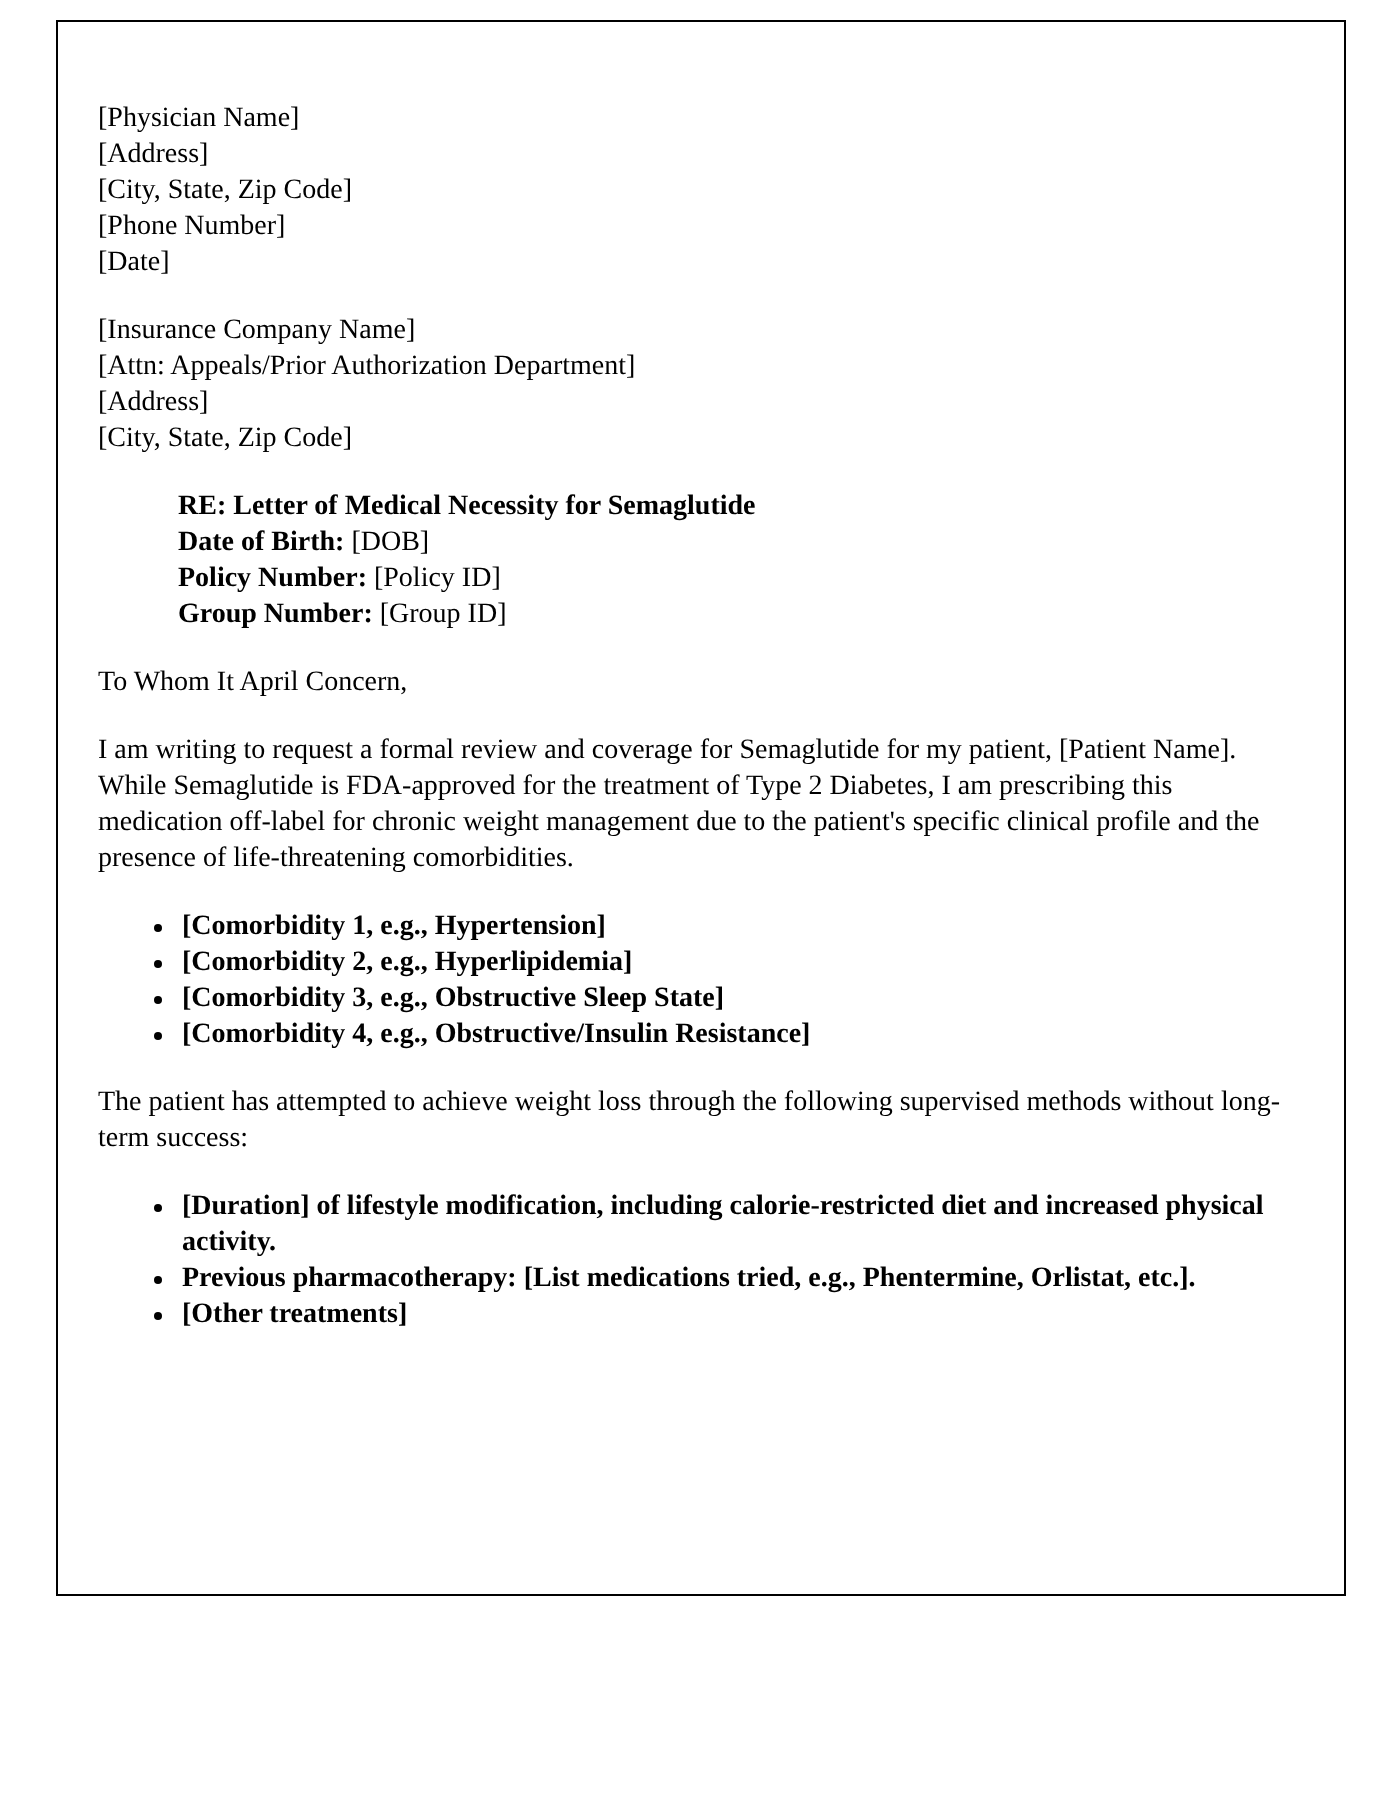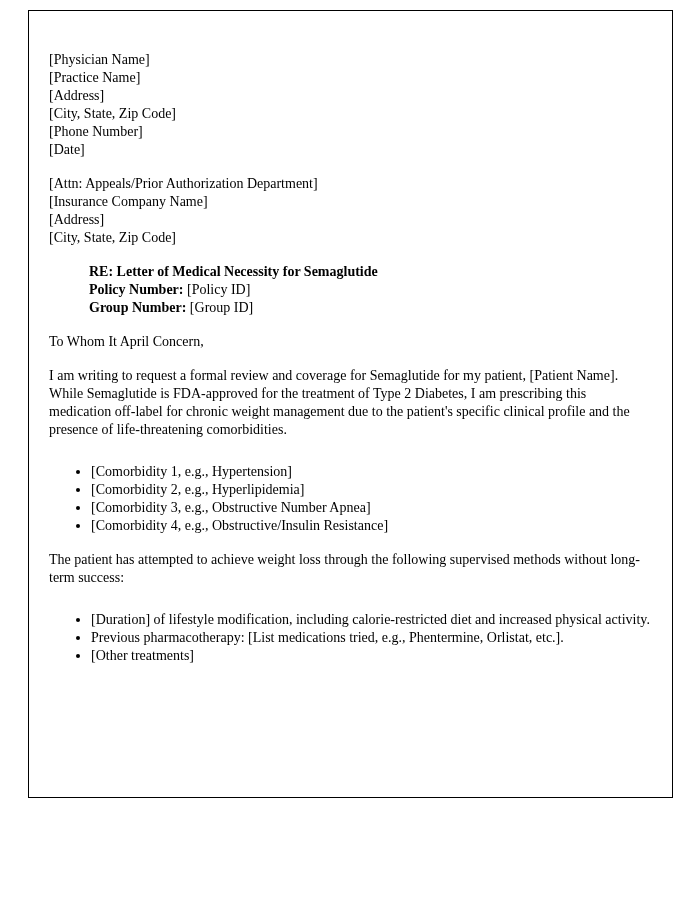--- a/index.html
+++ b/index.html
@@ -29,67 +29,68 @@
     line-height: 18px;
   }
   .block {
     margin: 0 0 16px 0;
   }
   .b {
     font-weight: bold;
     margin-left: 40px;
   }
   ul.bullets {
-    margin: 24px 0 16px 0;
+    margin: 8px 0 16px 0;
     padding-left: 42px;
     list-style: disc outside;
+    font-weight: bold;
   }
   ul.bullets li {
     margin: 0;
     padding: 0;
   }
 </style>
 </head>
 <body>
 
 <div class="page">
 
   <div class="block">
     <div>[Physician Name]</div>
-    <div>[Practice Name]</div>
     <div>[Address]</div>
     <div>[City, State, Zip Code]</div>
     <div>[Phone Number]</div>
     <div>[Date]</div>
   </div>
 
   <div class="block">
+    <div>[Insurance Company Name]</div>
     <div>[Attn: Appeals/Prior Authorization Department]</div>
-    <div>[Insurance Company Name]</div>
     <div>[Address]</div>
     <div>[City, State, Zip Code]</div>
   </div>
 
   <div class="block">
     <div class="b">RE: Letter of Medical Necessity for Semaglutide</div>
+    <div><span class="b">Date of Birth:</span> <span>[DOB]</span></div>
     <div><span class="b">Policy Number:</span> <span>[Policy ID]</span></div>
     <div><span class="b">Group Number:</span> <span>[Group ID]</span></div>
   </div>
 
   <div class="block">To Whom It April Concern,</div>
 
   <div class="block">I am writing to request a formal review and coverage for Semaglutide for my patient, [Patient Name]. While Semaglutide is FDA-approved for the treatment of Type 2 Diabetes, I am prescribing this medication off-label for chronic weight management due to the patient's specific clinical profile and the presence of life-threatening comorbidities.</div>
 
   <div class="block">
   </div>
 
   <ul class="bullets">
     <li>[Comorbidity 1, e.g., Hypertension]</li>
     <li>[Comorbidity 2, e.g., Hyperlipidemia]</li>
-    <li>[Comorbidity 3, e.g., Obstructive Number Apnea]</li>
+    <li>[Comorbidity 3, e.g., Obstructive Sleep State]</li>
     <li>[Comorbidity 4, e.g., Obstructive/Insulin Resistance]</li>
   </ul>
 
   <div class="block">
     <div>The patient has attempted to achieve weight loss through the following supervised methods without long-term success:</div>
   </div>
 
   <ul class="bullets">
     <li>[Duration] of lifestyle modification, including calorie-restricted diet and increased physical activity.</li>
     <li>Previous pharmacotherapy: [List medications tried, e.g., Phentermine, Orlistat, etc.].</li>

